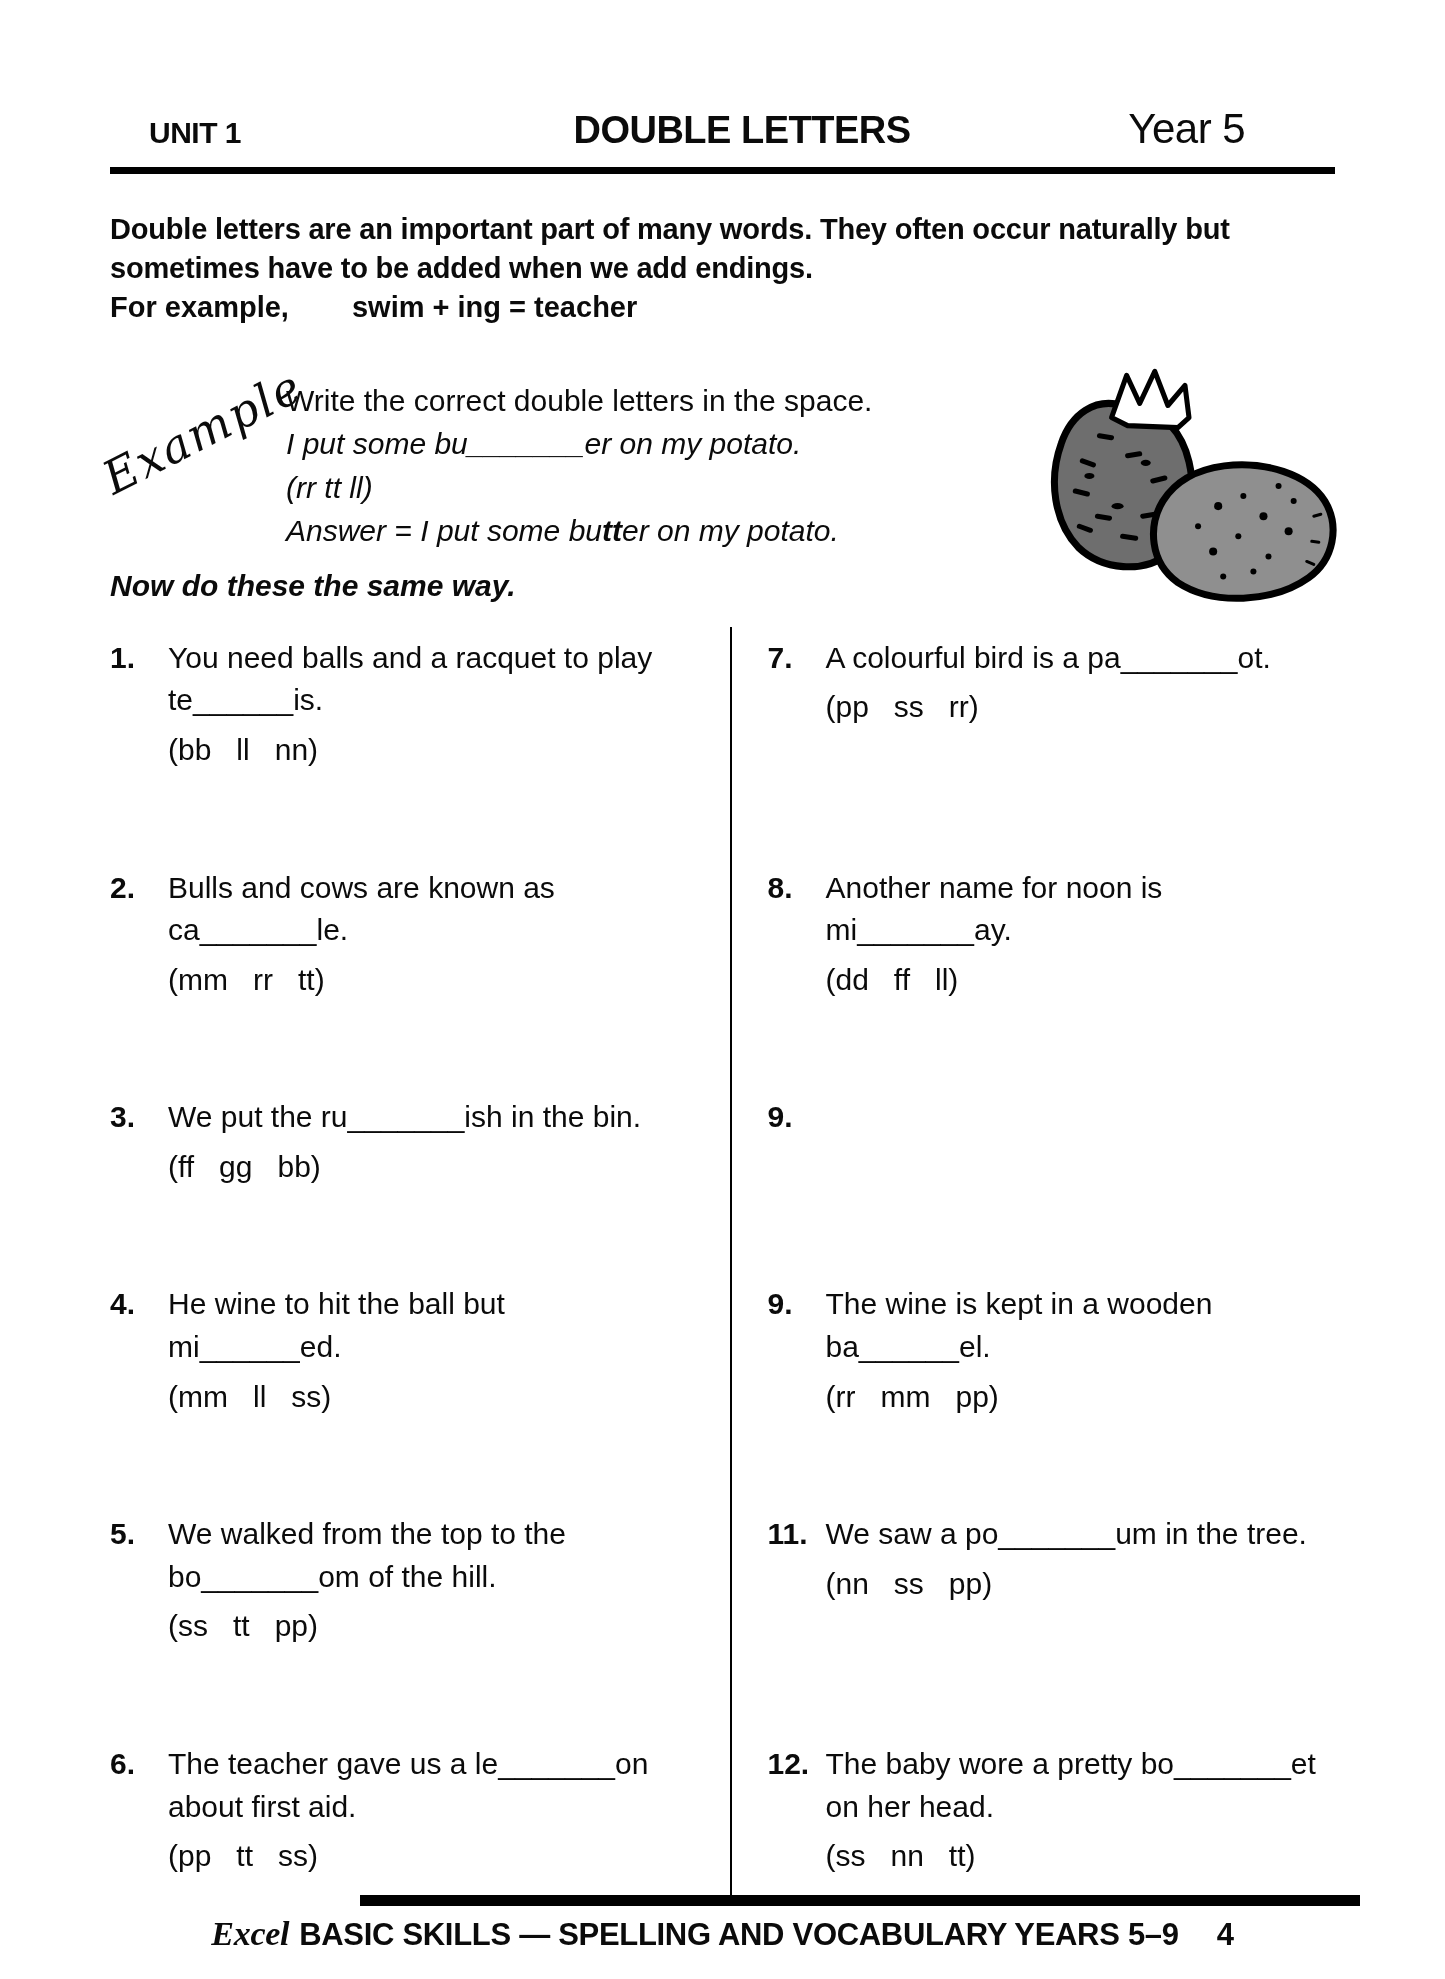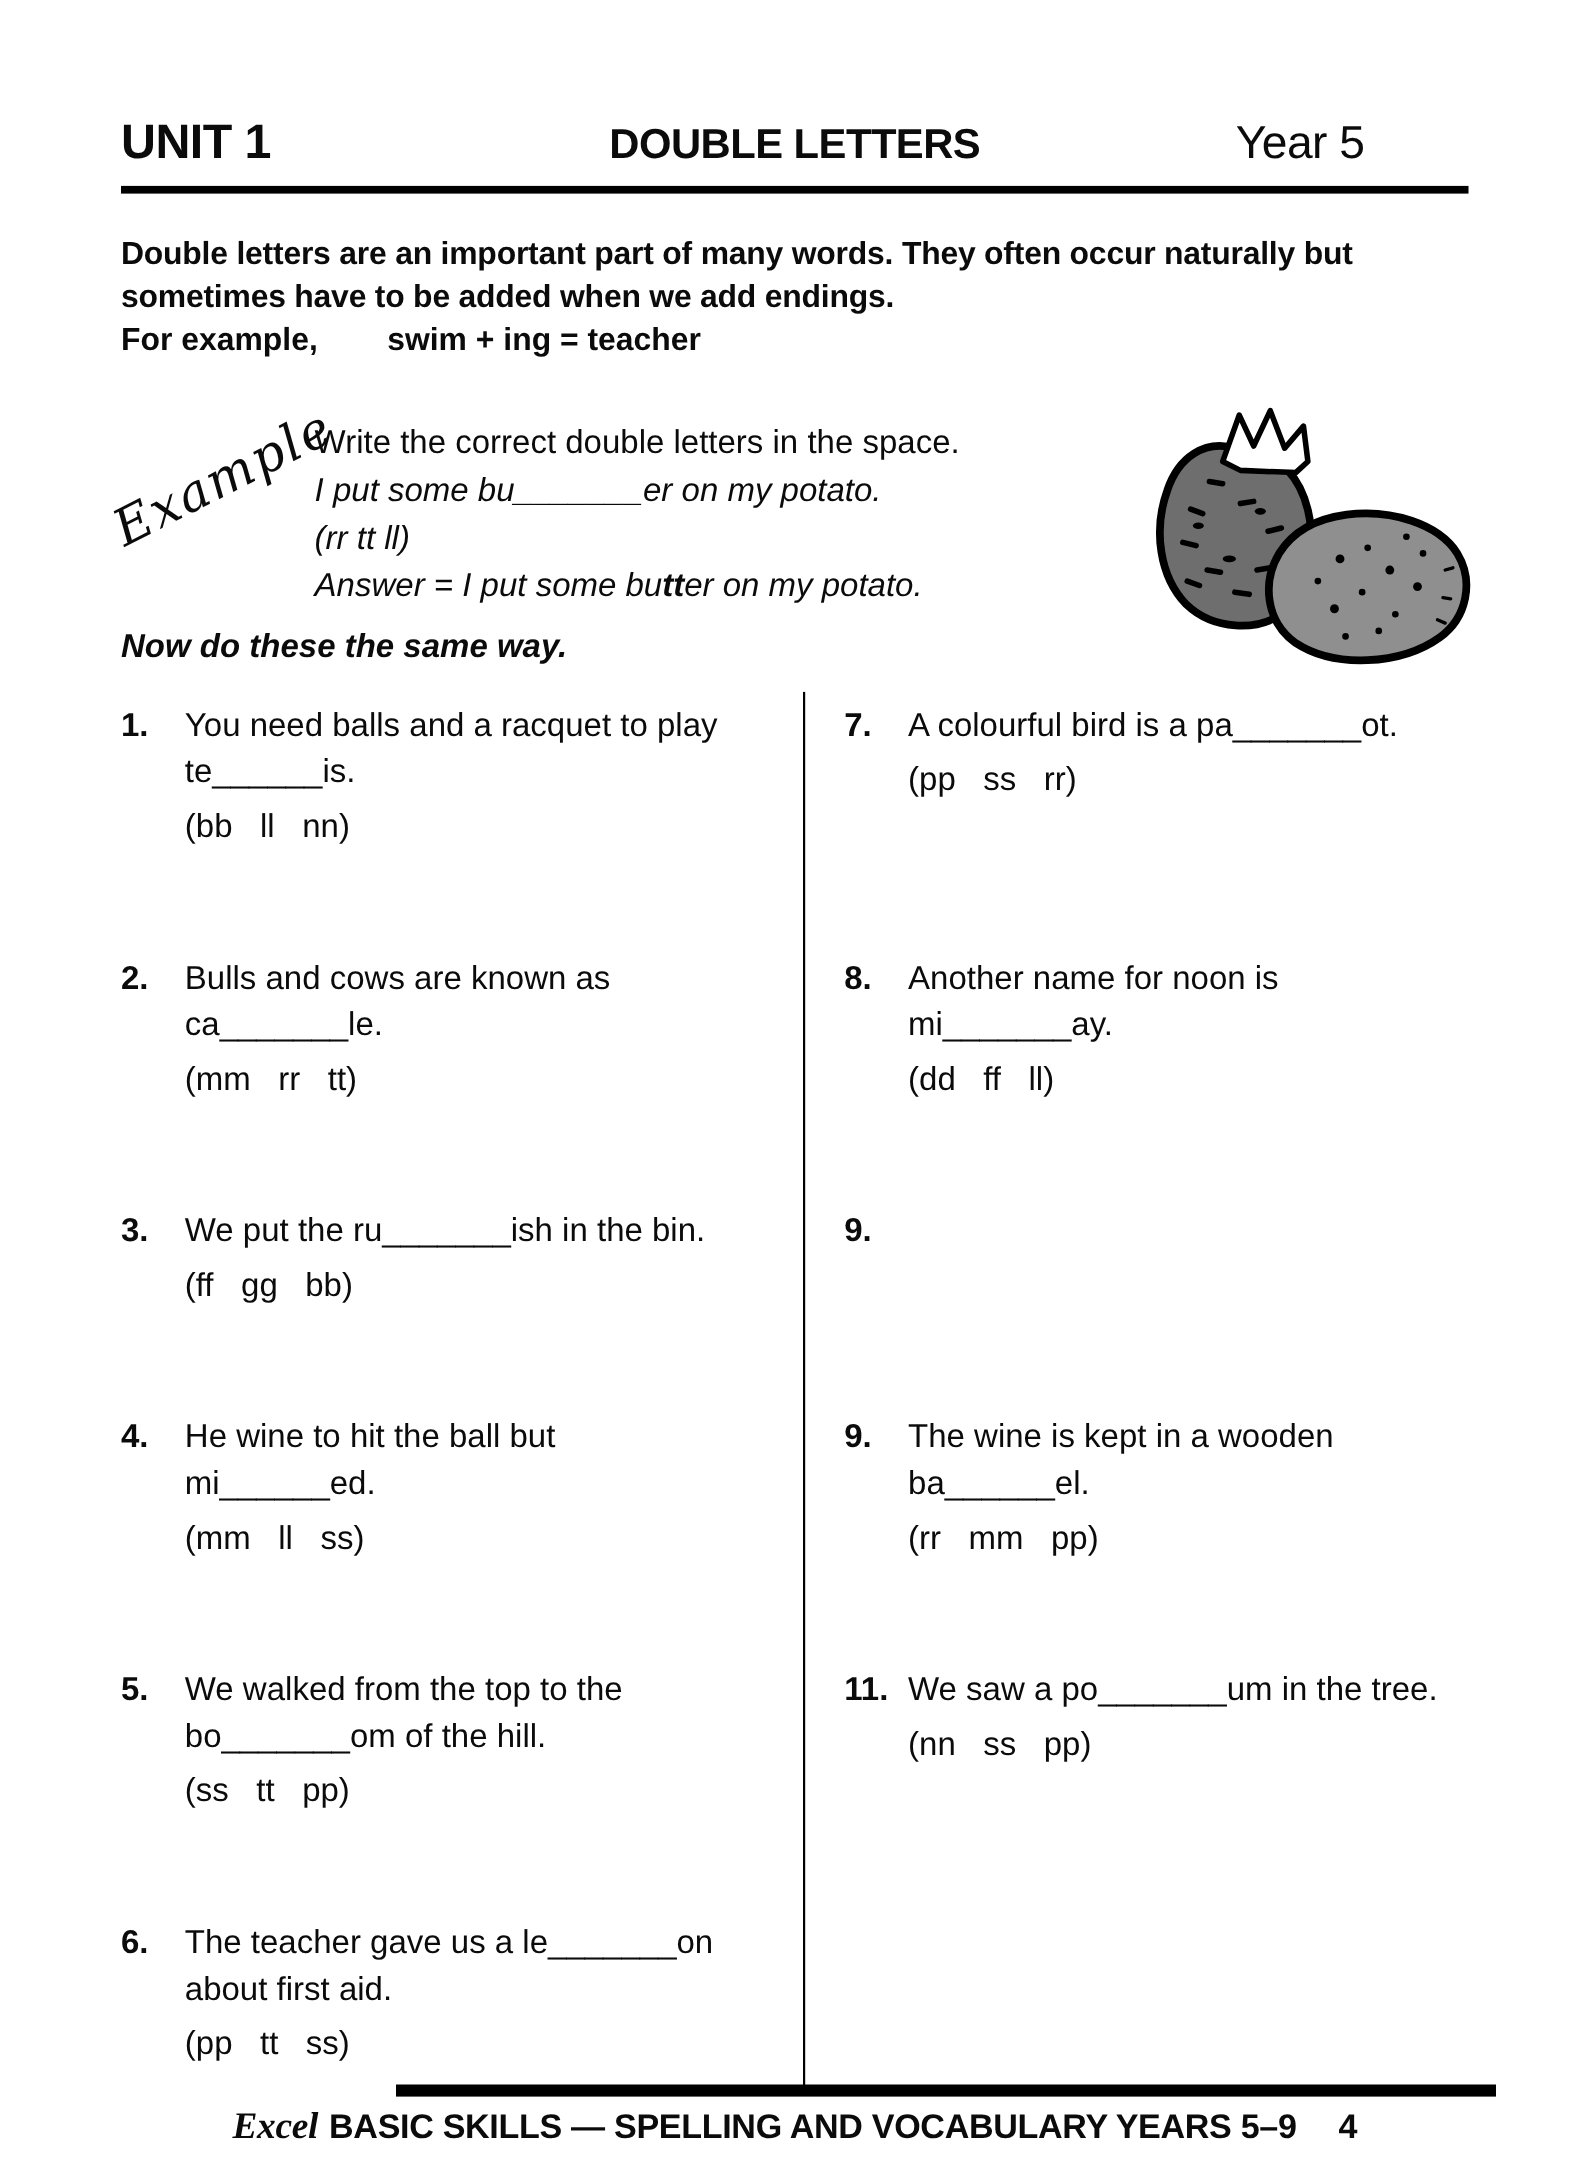--- a/index.html
+++ b/index.html
@@ -5,21 +5,21 @@
   * { margin:0; padding:0; box-sizing:border-box; }
   html,body { background:#fff; }
   body {
     width:1445px; height:1979px; position:relative;
     font-family:"Liberation Sans", sans-serif; color:#0b0b0b;
   }
   .page { position:absolute; inset:0; padding:105px 110px 0 110px; }
 
   
   .header-row { display:flex; align-items:baseline; }
-  .header-unit  { flex:1; font-size:44px; font-weight:bold; letter-spacing:-0.5px; }
+  .header-unit  { flex:1; font-size:30px; font-weight:bold; letter-spacing:-0.5px;margin-left:39px; }
   .header-title { flex:2; font-size:38px; font-weight:bold; text-align:center; letter-spacing:-0.5px; }
   .header-year  { flex:1; font-size:42px; font-weight:normal; text-align:center; letter-spacing:-0.5px; }
   .header-rule { height:7px; background:#000; margin-top:14px; }
 
   
   .intro { margin-top:36px; font-size:29px; font-weight:bold; line-height:1.34; letter-spacing:-0.2px; max-width:1230px; }
   .intro-example-row { font-size:29px; font-weight:bold; margin-top:3px; }
   .intro-eq { margin-left:55px; }
 
   
@@ -211,20 +211,27 @@
     </div>
 
     <div class="question">
       <span class="qnum">11.</span>
       <span class="qbody">
         <span class="qtext">We saw a po_______um in the tree.</span>
         <span class="qopts">(nn   ss   pp)</span>
       </span>
     </div>
 
+    <div class="question">
+      <span class="qnum">12.</span>
+      <span class="qbody">
+        <span class="qtext">The baby wore a pretty bo_______et on her head.</span>
+        <span class="qopts">(ss   nn   tt)</span>
+      </span>
+    </div>
 
   </div>
 
   <div class="footer">
     <div class="footer-bar"></div>
     <div class="footer-text">
       <span class="footer-brand">Excel</span><span>BASIC SKILLS — SPELLING AND VOCABULARY YEARS 5–9</span><span class="footer-page">4</span>
     </div>
   </div>
 

